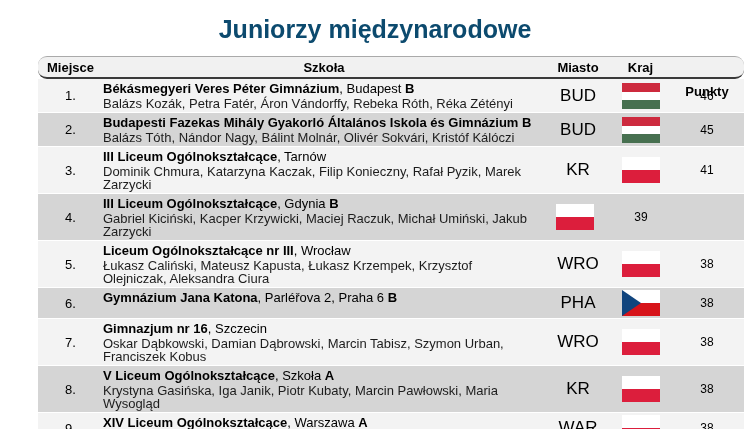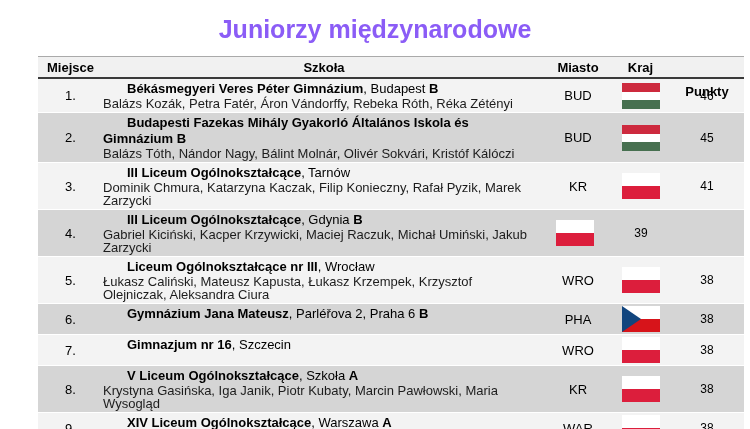--- a/index.html
+++ b/index.html
@@ -7,41 +7,41 @@
     --row-dark:#d5d5d5;
     --header-bg:#f1f1f1;
     --border-top:#aaaaaa;
     --border-bottom:#3a3a3a;
     --text:#000000;
     --members:#1c1c1c;
   }
   *{box-sizing:border-box;}
   body{margin:0;background:#ffffff;font-family:"Liberation Sans",sans-serif;color:var(--text);}
   .page{width:750px;height:429px;overflow:hidden;background:#ffffff;position:relative;}
-  .title{margin:0;padding-top:15px;height:56px;text-align:center;font-size:25px;font-weight:700;color:#8b5cf6;}
+  .title{margin:0;padding-top:15px;height:56px;text-align:center;font-size:25px;font-weight:700;color:#0c4a6e;}
   .table{margin-left:38px;width:706px;}
   .thead{display:flex;height:23px;align-items:center;background:var(--header-bg);
          border-top:1px solid var(--border-top);border-bottom:2px solid var(--border-bottom);
-         font-weight:700;font-size:13px;}
+         font-weight:700;font-size:13px;border-radius:9px;}
   .thead > div{text-align:center;}
   .h-place{width:65px;}
   .h-school{width:442px;}
   .h-city{width:66px;}
   .h-country{width:59px;}
   .h-points{width:74px;margin-top:48px;}
   .row{display:flex;padding:2px 0;margin-bottom:1px;}
   .row:nth-child(odd){background:var(--row-light);}
   .row:nth-child(even){background:var(--row-dark);}
   .cell-place{width:65px;display:flex;align-items:center;justify-content:center;font-size:13px;}
   .cell-school{width:442px;padding-right:8px;}
   .school-line{font-size:13px;line-height:16px;}
-  .school-name{font-weight:700;margin-left:24px;}
+  .school-name{font-weight:700;}
   .team{font-weight:700;}
   .members{font-size:13px;line-height:13px;color:var(--members);}
-  .cell-city{width:66px;display:flex;align-items:center;justify-content:center;font-size:13px;}
+  .cell-city{width:66px;display:flex;align-items:center;justify-content:center;font-size:17px;}
   .cell-country{width:59px;display:flex;align-items:center;justify-content:center;}
   .cell-points{width:74px;display:flex;align-items:center;justify-content:center;font-size:12px;}
   .flag{width:38px;height:26px;flex:0 0 auto;}
   .flag-hu{background:linear-gradient(to bottom,#cd2a3e 0%,#cd2a3e 33.4%,#ffffff 33.4%,#ffffff 66.7%,#477050 66.7%,#477050 100%);}
   .flag-pl{background:linear-gradient(to bottom,#ffffff 0%,#ffffff 50%,#dc1e3c 50%,#dc1e3c 100%);}
   .flag-cz{position:relative;overflow:hidden;background:linear-gradient(to bottom,#ffffff 50%,#d7141a 50%);}
   .flag-cz::before{content:"";position:absolute;left:0;top:0;width:0;height:0;
     border-top:13px solid transparent;border-bottom:13px solid transparent;border-left:19px solid #11457e;}
   .row-clipped{height:17px;overflow:hidden;margin-bottom:0;border-radius:8px;}
   .row-clipped .cell-country{align-items:flex-start;}
@@ -117,32 +117,33 @@
     </div>
     <div class="cell-city">WRO</div>
     <div class="cell-country">
       <div class="flag flag-pl"></div>
     </div>
     <div class="cell-points">38</div>
   </div>
         <div class="row">
     <div class="cell-place">6.</div>
     <div class="cell-school">
-      <div class="school-line"><span class="school-name">Gymnázium Jana Mateusz</span><span>, Parléřova 2, Praha 6 </span><span class="team">B</span></div>
+      <div class="school-line"><span class="school-name">Gymnázium Jana Katona</span><span>, Parléřova 2, Praha 6 </span><span class="team">B</span></div>
     </div>
     <div class="cell-city">PHA</div>
     <div class="cell-country">
       <div class="flag flag-cz"></div>
     </div>
     <div class="cell-points">38</div>
   </div>
         <div class="row">
     <div class="cell-place">7.</div>
     <div class="cell-school">
       <div class="school-line"><span class="school-name">Gimnazjum nr 16</span><span>, Szczecin</span><span class="team"></span></div>
+      <div class="members">Oskar Dąbkowski, Damian Dąbrowski, Marcin Tabisz, Szymon Urban, Franciszek Kobus</div>
     </div>
     <div class="cell-city">WRO</div>
     <div class="cell-country">
       <div class="flag flag-pl"></div>
     </div>
     <div class="cell-points">38</div>
   </div>
         <div class="row">
     <div class="cell-place">8.</div>
     <div class="cell-school">

